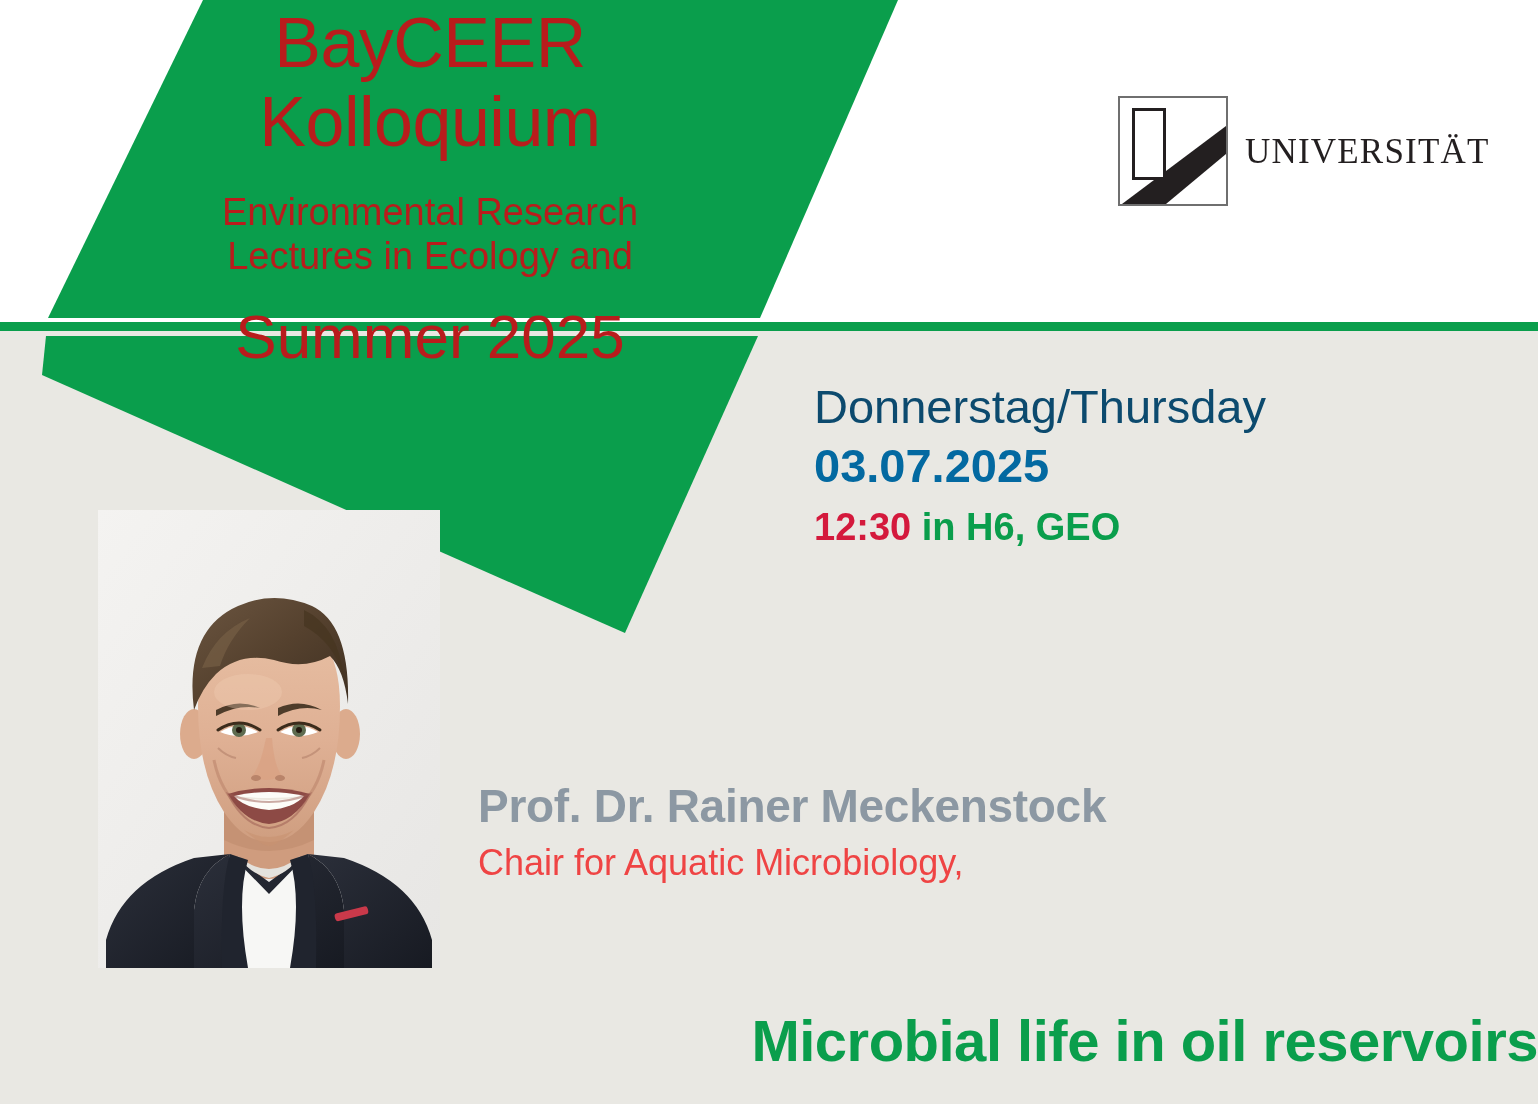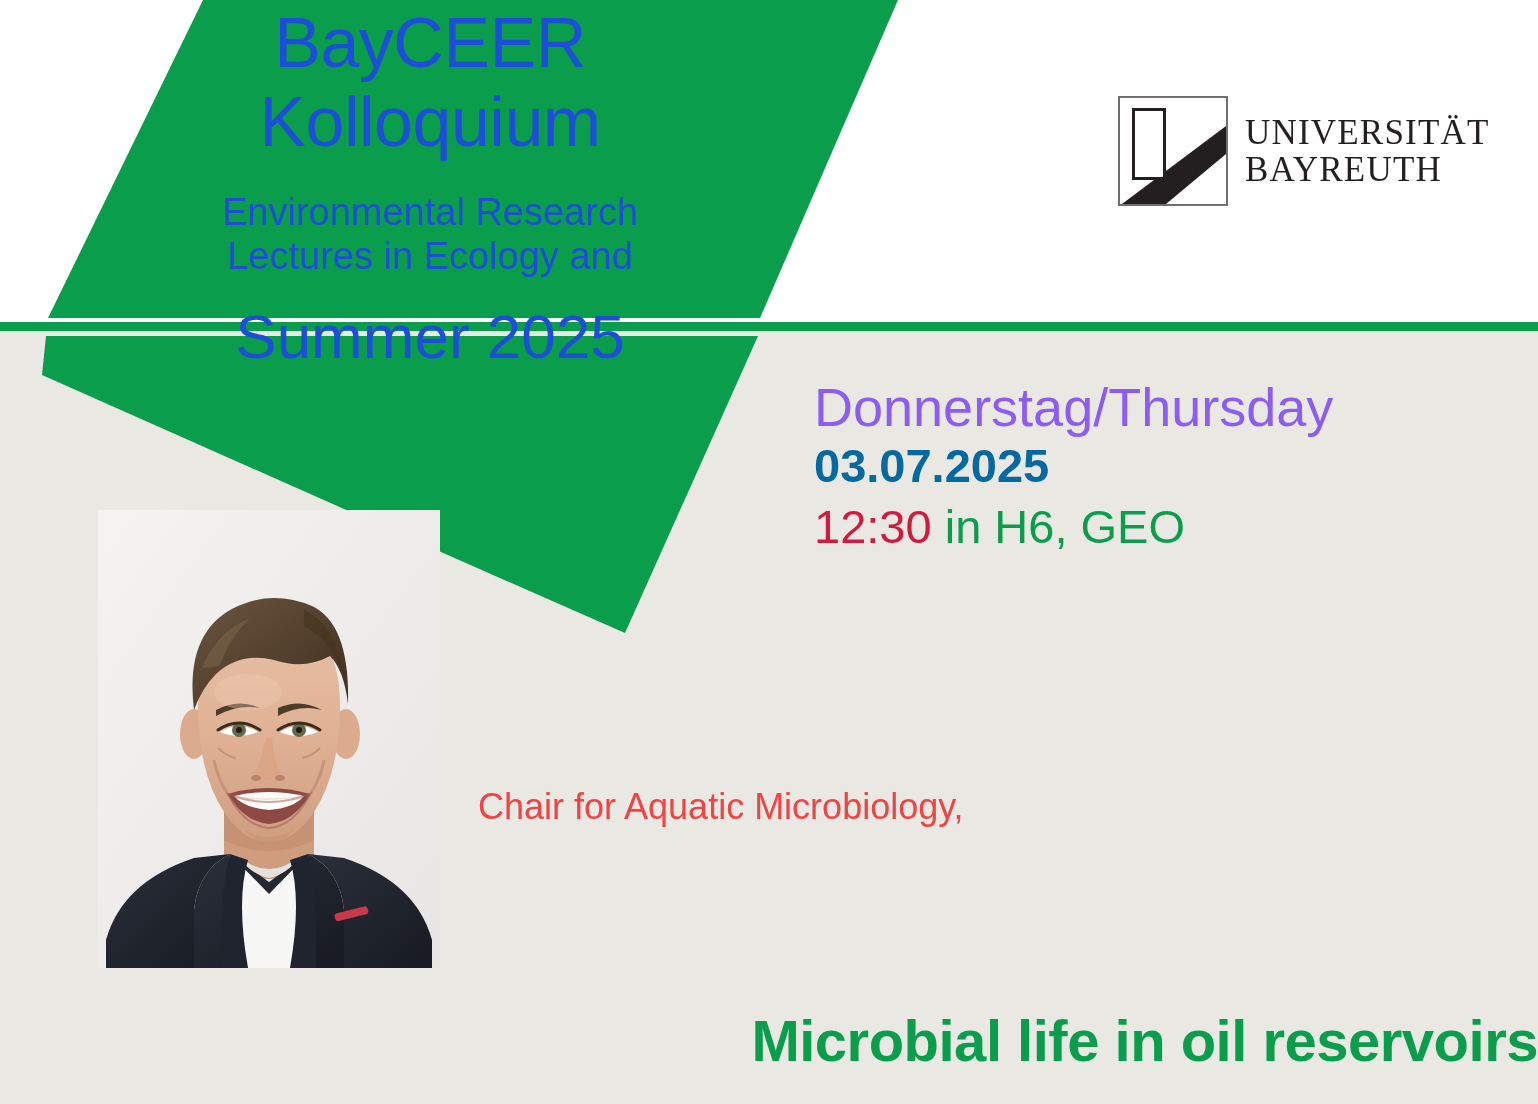--- a/index.html
+++ b/index.html
@@ -51,21 +51,21 @@
     pointer-events: none;
   }
 
   
   .header-text {
     position: absolute;
     left: 60px;
     top: 0px;
     width: 740px;
     text-align: center;
-    color: #1d4ed8;
+    color: #b91c1c;
   }
   .hdr-line1 {
     font-size: 70px;
     line-height: 78px;
     font-weight: 400;
     letter-spacing: -0.5px;
     margin-top: 4px;
   }
   .hdr-line2 {
     font-size: 70px;
@@ -134,35 +134,35 @@
   .logo-words span { display: block; }
 
   
   .date-block {
     position: absolute;
     left: 814px;
     top: 378px;
     line-height: 1.0;
   }
   .date-weekday {
-    font-size: 54px;
+    font-size: 47px;
     line-height: 58px;
     font-weight: 400;
-    color: #8b5cf6;
+    color: #0c4a6e;
   }
   .date-date {
     font-size: 47px;
     line-height: 60px;
     font-weight: bold;
     color: #0369a1;
   }
   .date-time {
-    font-size: 47px;
+    font-size: 38px;
     line-height: 62px;
-    font-weight: normal;
+    font-weight: bold;
     color: #0a9e4c;
   }
   .date-time .time-red { color: #d4193c; }
 
   
   .photo-frame {
     position: absolute;
     left: 98px;
     top: 510px;
     width: 342px;
@@ -242,21 +242,20 @@
 
   <div class="logo-block">
     <div class="logo-mark">
       <svg class="logo-diag" viewBox="0 0 118 106" preserveAspectRatio="none">
         <polygon points="112,28 112,56 52,106 8,106" fill="#231f20"></polygon>
       </svg>
       <div class="logo-bar"></div>
     </div>
     <div class="logo-words">
       <span>UNIVERSITÄT</span>
-      <span>BAYREUTH</span>
     </div>
   </div>
 
   <div class="date-block">
     <div class="date-weekday">Donnerstag/Thursday</div>
     <div class="date-date">03.07.2025</div>
     <div class="date-time"><span class="time-red">12:30</span><span> in H6, GEO</span></div>
   </div>
 
   <div class="photo-frame">
@@ -334,18 +333,19 @@
       <path d="M136 286 Q171 290 206 286 Q171 294 136 286 Z" fill="#e8e2d8" opacity="0.8"></path>
       <path d="M130 284 Q171 300 212 284 Q196 316 171 318 Q146 316 130 284 Z" fill="none" stroke="#9a5a50" stroke-width="2" opacity="0.5"></path>
 
       <path d="M146 320 Q171 334 196 320 Q178 336 171 336 Q164 336 146 320 Z" fill="#c89272" opacity="0.6"></path>
 
       <ellipse cx="150" cy="182" rx="34" ry="18" fill="#f0cfb4" opacity="0.35"></ellipse>
     </svg>
   </div>
 
   <div class="speaker-block">
+    <div class="speaker-name">Prof. Dr. Rainer Meckenstock</div>
     <div class="speaker-aff1">Chair for Aquatic Microbiology,</div>
   </div>
 
   <div class="talk-title">Microbial life in oil reservoirs</div>
 
 </div>
 
 </body></html>

